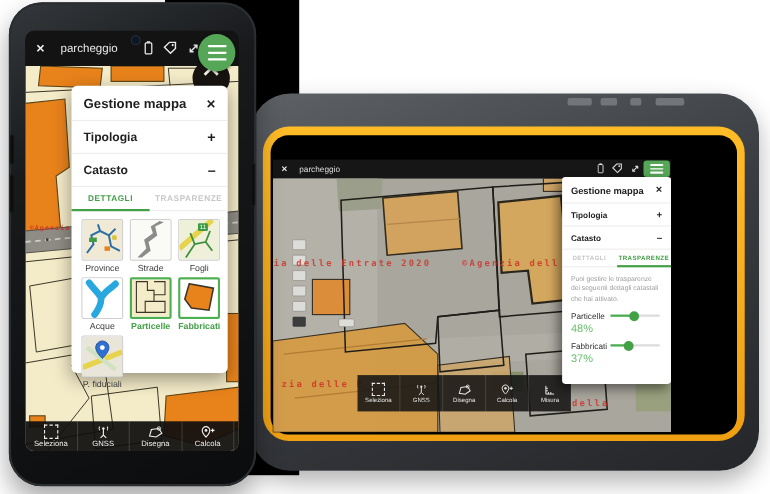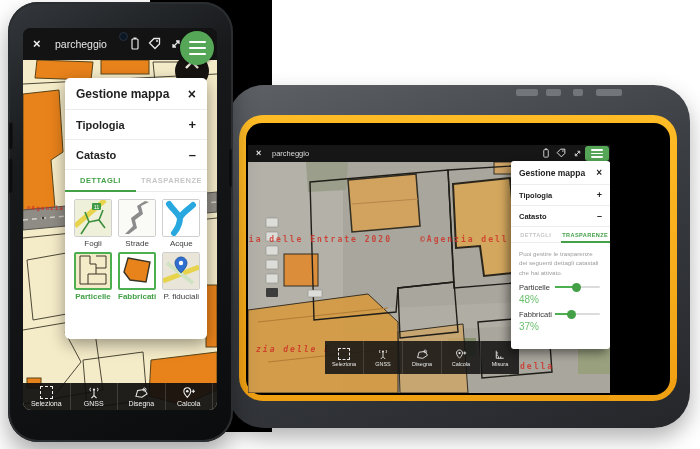--- a/index.html
+++ b/index.html
@@ -160,21 +160,21 @@
         <rect x="18" y="84" width="12" height="9" rx="1"></rect>
         <rect x="18" y="98" width="12" height="9" rx="1"></rect>
         <rect x="18" y="112" width="12" height="9" rx="1"></rect>
         <rect x="60" y="128" width="14" height="7" rx="1"></rect>
       </g>
       <rect x="18" y="126" width="12" height="9" rx="1" fill="#3c3c3c"></rect>
     </svg>
 
     <span class="abs wm" style="left:-6px;top:90px;">zia delle Entrate 2020</span>
     <span class="abs wm" style="left:172px;top:90px;">©Agenzia dell</span>
-    <span class="abs wm" style="left:8px;top:200px;font-style:italic;">zia delle E</span>
+    <span class="abs wm" style="left:8px;top:200px;">zia delle E</span>
     <span class="abs wm" style="left:272px;top:217px;">della</span>
 
     <div class="abs app-topbar">
       <span class="abs x">×</span>
       <span class="abs ttl">parcheggio</span>
       <div class="abs tb-icons">
         <svg width="6" height="10" viewBox="0 0 8 13">
             <rect x="1" y="2" width="6" height="10" rx="1" fill="none" stroke="#ddd" stroke-width="1.2"></rect>
             <rect x="2.5" y="0.5" width="3" height="1.5" fill="#ddd"></rect>
           </svg>
@@ -353,34 +353,44 @@
         <span class="tg">–</span>
       </div>
       <div class="phtabs">
         <div class="ptab active">DETTAGLI</div>
         <div class="ptab">TRASPARENZE</div>
       </div>
 
       <div class="grid">
         <div class="cellt">
           <div class="tile"><svg width="36" height="36" viewBox="0 0 36 36">
+                <rect width="36" height="36" fill="#efe9d6"></rect>
+                <path d="M4,30 L10,22 L8,14 L16,10 L14,4 M16,10 L24,14 L30,8 M24,14 L26,24 L34,28" fill="none" stroke="#2e6fa3" stroke-width="1.8"></path>
+                <rect x="6" y="16" width="7" height="4" fill="#3f9a45"></rect>
+                <rect x="20" y="24" width="5" height="4" fill="#e8821b"></rect>
+                <rect x="27" y="14" width="4" height="4" fill="#d8c23a"></rect>
+              </svg></div>
+          <span class="tile-label">Province</span>
+        </div>
+        <div class="cellt">
+          <div class="tile"><svg width="36" height="36" viewBox="0 0 36 36">
+                <rect width="36" height="36" fill="#fafaf7"></rect>
+                <path d="M30,2 L22,6 L24,14 L16,20 L18,28 L10,34 L6,34 L14,26 L12,18 L20,12 L18,6 L26,1 Z" fill="#8c8c8c"></path>
+              </svg></div>
+          <span class="tile-label">Strade</span>
+        </div>
+        <div class="cellt">
+          <div class="tile"><svg width="36" height="36" viewBox="0 0 36 36">
                 <rect width="36" height="36" fill="#eff0da"></rect>
                 <path d="M0,26 L30,0" stroke="#e7d44c" stroke-width="5"></path>
                 <path d="M6,34 L14,22 L10,12 M14,22 L24,20 L30,28 M24,20 L28,10" fill="none" stroke="#3d8f3d" stroke-width="1.6"></path>
                 <rect x="17" y="3" width="9" height="7" rx="1" fill="#3f9a45"></rect>
                 <text x="21.5" y="8.6" font-size="5.5" fill="#fff" text-anchor="middle" font-family="Liberation Sans, sans-serif">11</text>
               </svg></div>
           <span class="tile-label">Fogli</span>
-        </div>
-        <div class="cellt">
-          <div class="tile"><svg width="36" height="36" viewBox="0 0 36 36">
-                <rect width="36" height="36" fill="#fafaf7"></rect>
-                <path d="M30,2 L22,6 L24,14 L16,20 L18,28 L10,34 L6,34 L14,26 L12,18 L20,12 L18,6 L26,1 Z" fill="#8c8c8c"></path>
-              </svg></div>
-          <span class="tile-label">Strade</span>
         </div>
         <div class="cellt">
           <div class="tile"><svg width="36" height="36" viewBox="0 0 36 36">
                 <rect width="36" height="36" fill="#ffffff"></rect>
                 <path d="M6,4 C10,10 14,12 17,18 C20,12 25,10 30,5 M17,18 C17,24 15,28 11,33" fill="none" stroke="#29a8e0" stroke-width="6" stroke-linecap="round"></path>
               </svg></div>
           <span class="tile-label">Acque</span>
         </div>
         <div class="cellt">
           <div class="tile sel"><svg width="34" height="34" viewBox="0 0 34 34">

